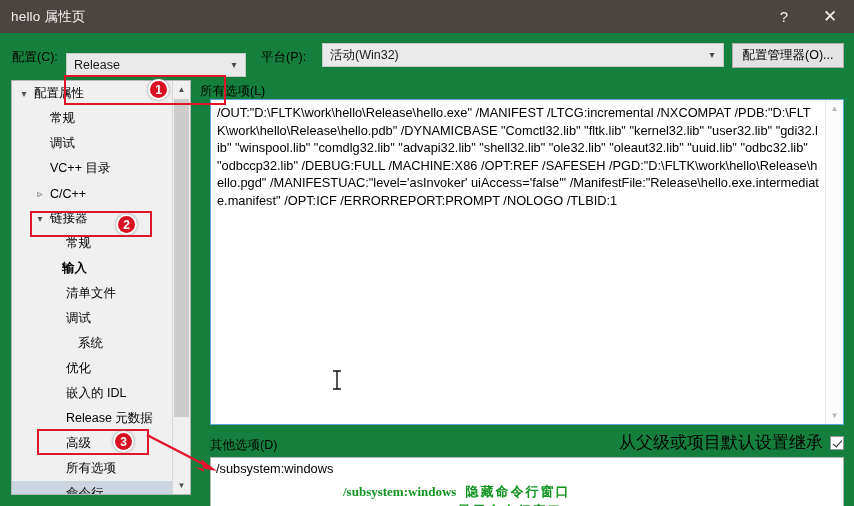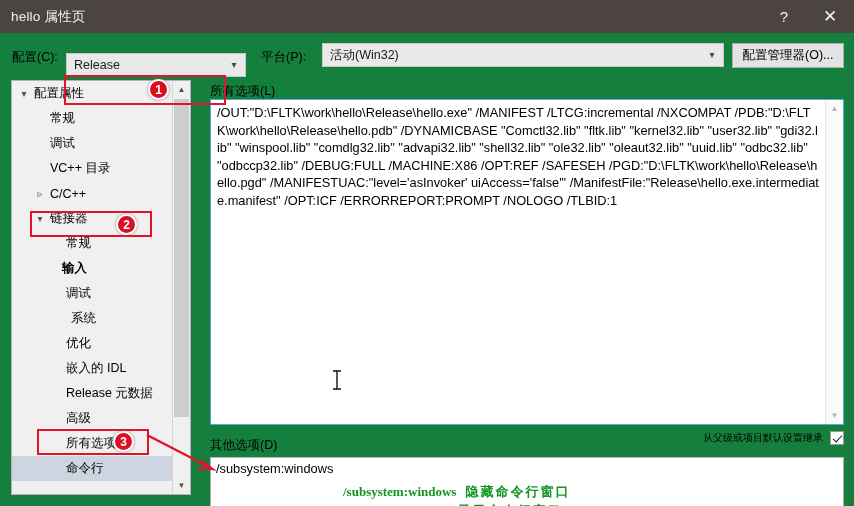--- a/index.html
+++ b/index.html
@@ -159,21 +159,21 @@
   .sb-arrow.up { top: 0; }
   .sb-arrow.down { bottom: 0; }
   #tree-thumb {
     position: absolute;
     left: 1px; top: 18px;
     width: 15px; height: 318px;
     background: #cdcdcd;
   }
 
   
-  #alloptions-label { position: absolute; left: 210px; top: 50px; font-size: 12.5px; }
+  #alloptions-label { position: absolute; left: 200px; top: 50px; font-size: 12.5px; }
 
   #alloptions-box {
     position: absolute;
     left: 210px; top: 66px;
     width: 634px; height: 326px;
     background: #ffffff;
     border: 1px solid #5ea5d8;
     box-sizing: border-box;
     overflow: hidden;
   }
@@ -197,21 +197,21 @@
     border-left: 1px solid #e8e8e8;
   }
   #ao-scroll .sb-arrow { color: #b6b6b6; }
 
   #inherit-row {
     position: absolute;
     right: 10px; top: 398px;
     display: flex;
     align-items: center;
     gap: 7px;
-    font-size: 10px;
+    font-size: 17px;
   }
   #inherit-check {
     width: 14px; height: 14px;
     border: 1px solid #9a9a9a;
     background: #fff;
     box-sizing: border-box;
     position: relative;
   }
   #inherit-check::after {
     content: "";
@@ -350,25 +350,29 @@
         <div class="tree-item">
           <span class="tw none" style="margin-left: 38px;"></span>
           <span style="margin-left: 4px;">常规</span>
         </div>
         <div class="tree-item">
           <span class="tw none" style="margin-left: 38px;"></span>
           <span style="margin-left: 0; font-weight: bold;">输入</span>
         </div>
         <div class="tree-item">
           <span class="tw none" style="margin-left: 38px;"></span>
+          <span style="margin-left: 4px;">清单文件</span>
+        </div>
+        <div class="tree-item">
+          <span class="tw none" style="margin-left: 38px;"></span>
           <span style="margin-left: 4px;">调试</span>
         </div>
         <div class="tree-item">
           <span class="tw none" style="margin-left: 38px;"></span>
-          <span style="margin-left: 9px; text-align: right;">系统</span>
+          <span style="margin-left: 16px; text-align: right;">系统</span>
         </div>
         <div class="tree-item">
           <span class="tw none" style="margin-left: 38px;"></span>
           <span style="margin-left: 4px;">优化</span>
         </div>
         <div class="tree-item">
           <span class="tw none" style="margin-left: 38px;"></span>
           <span style="margin-left: 4px;">嵌入的 IDL</span>
         </div>
         <div class="tree-item">

